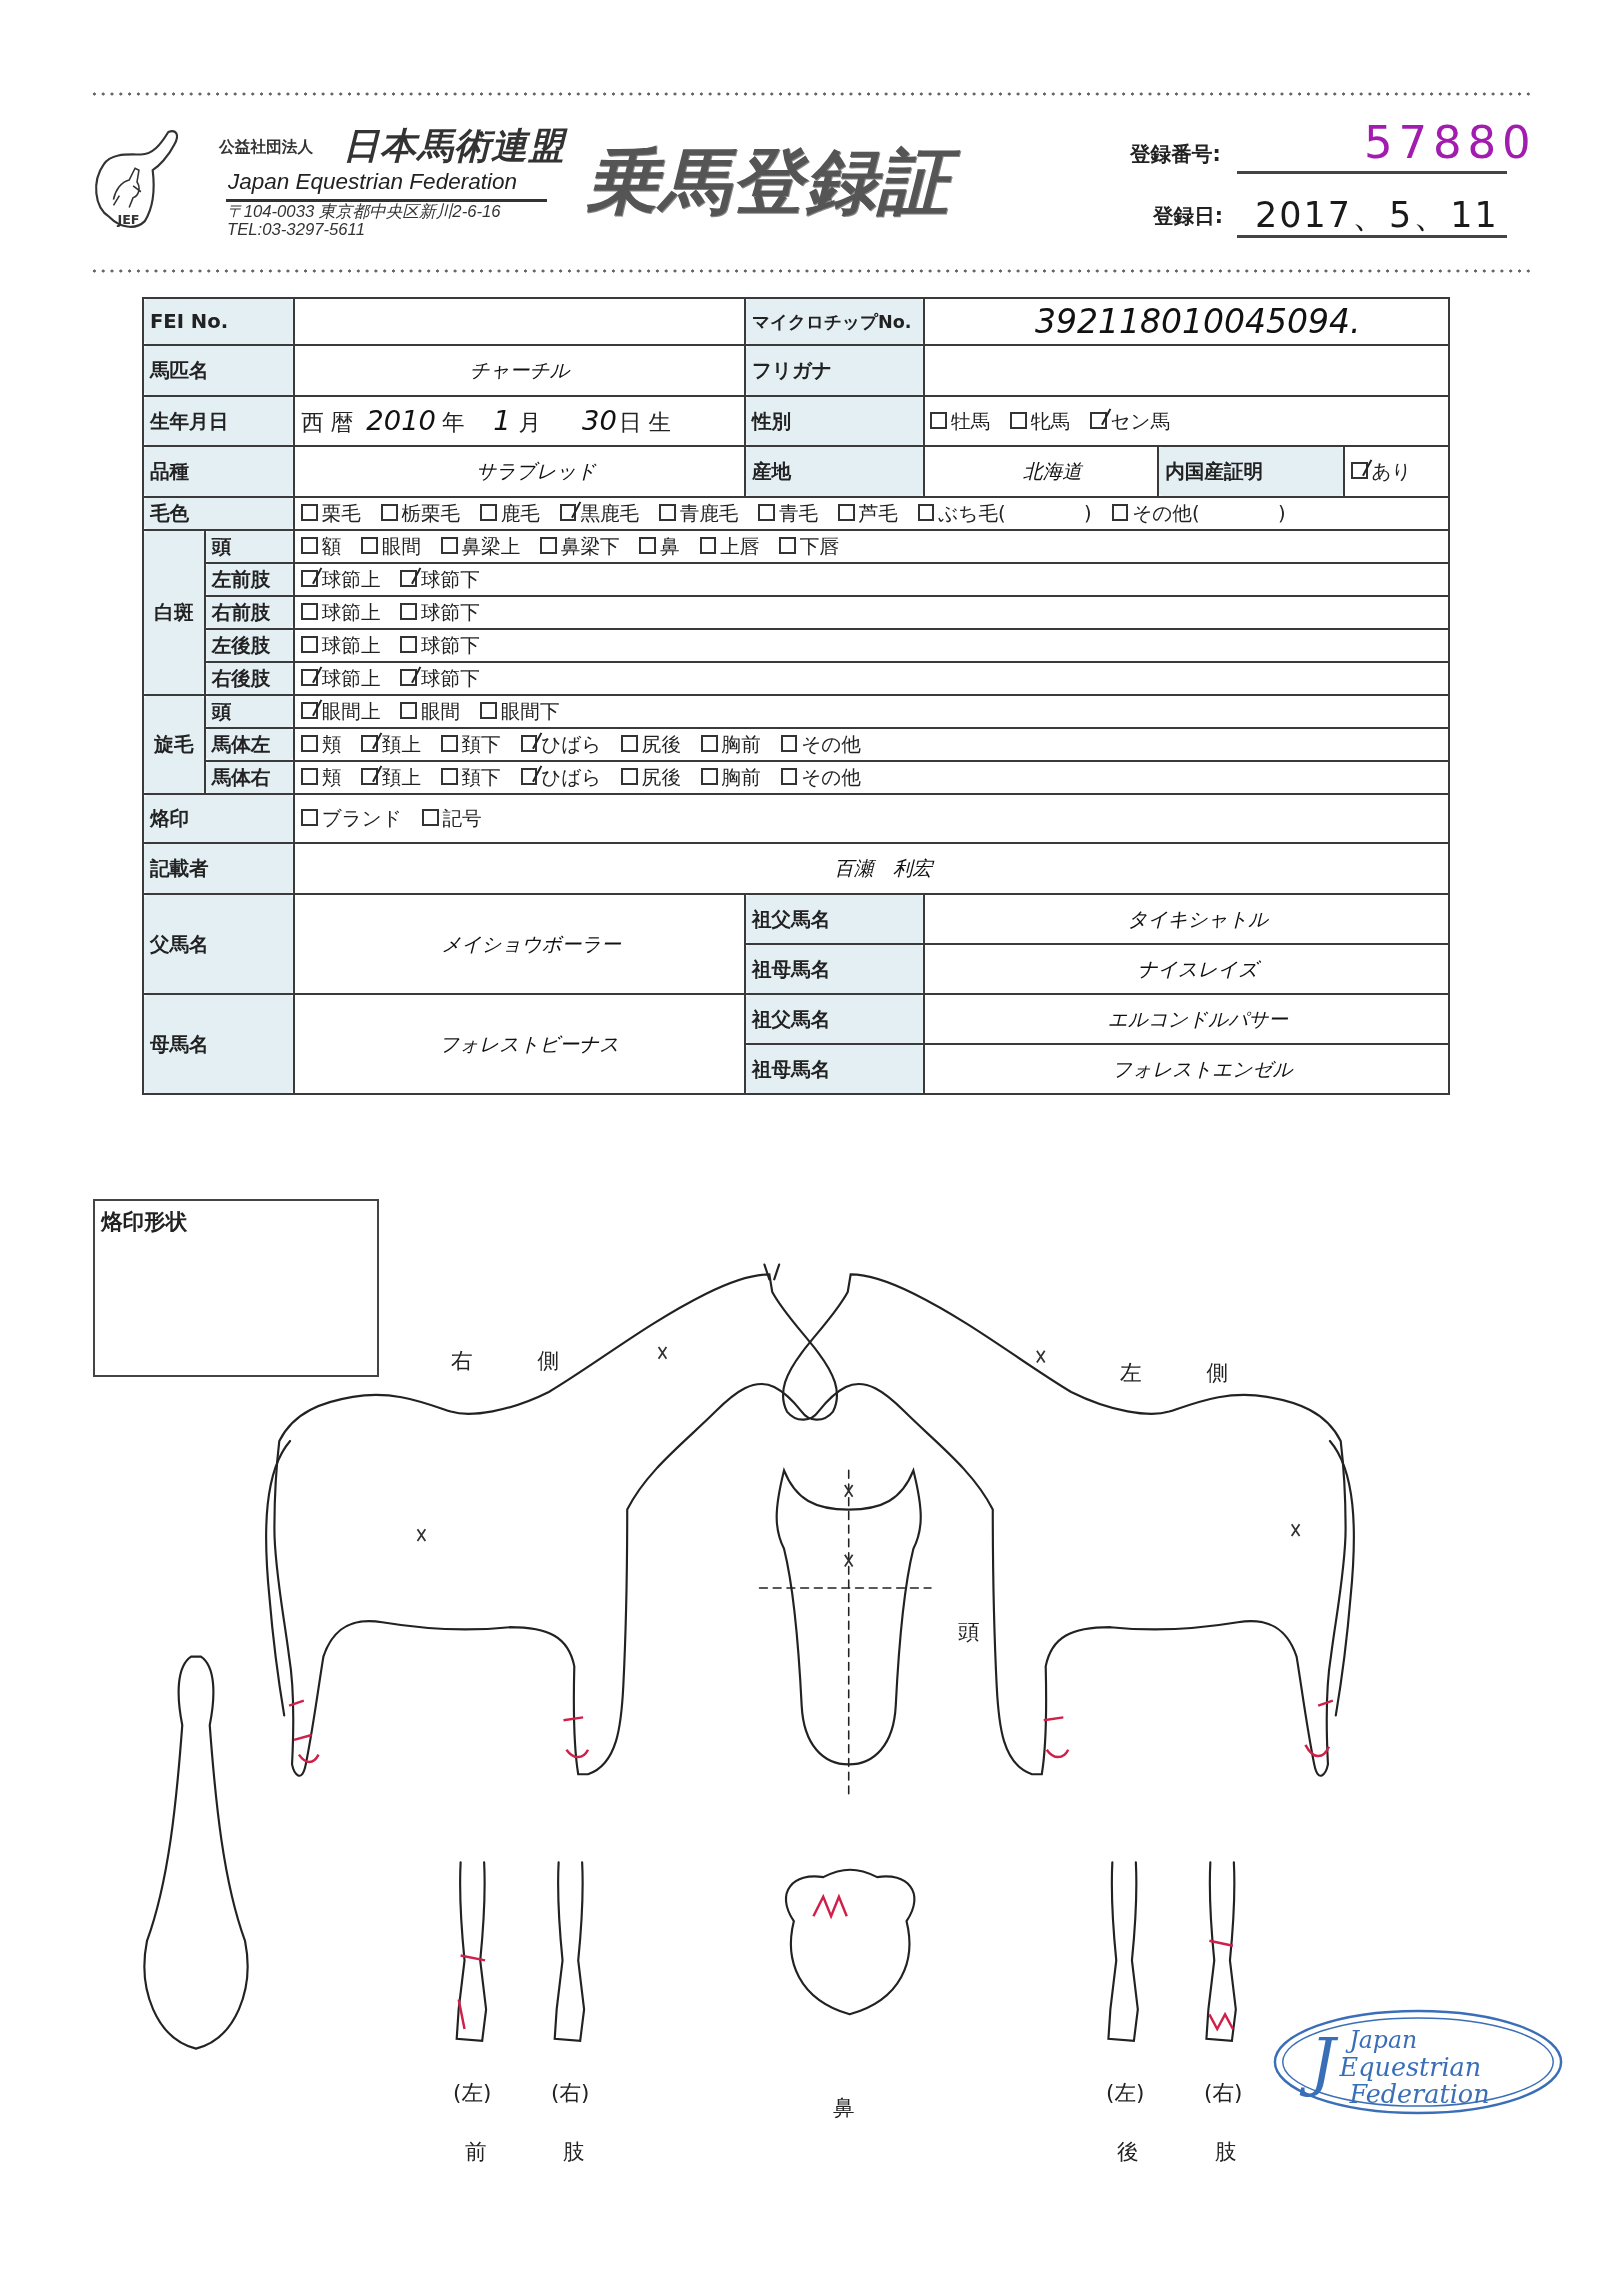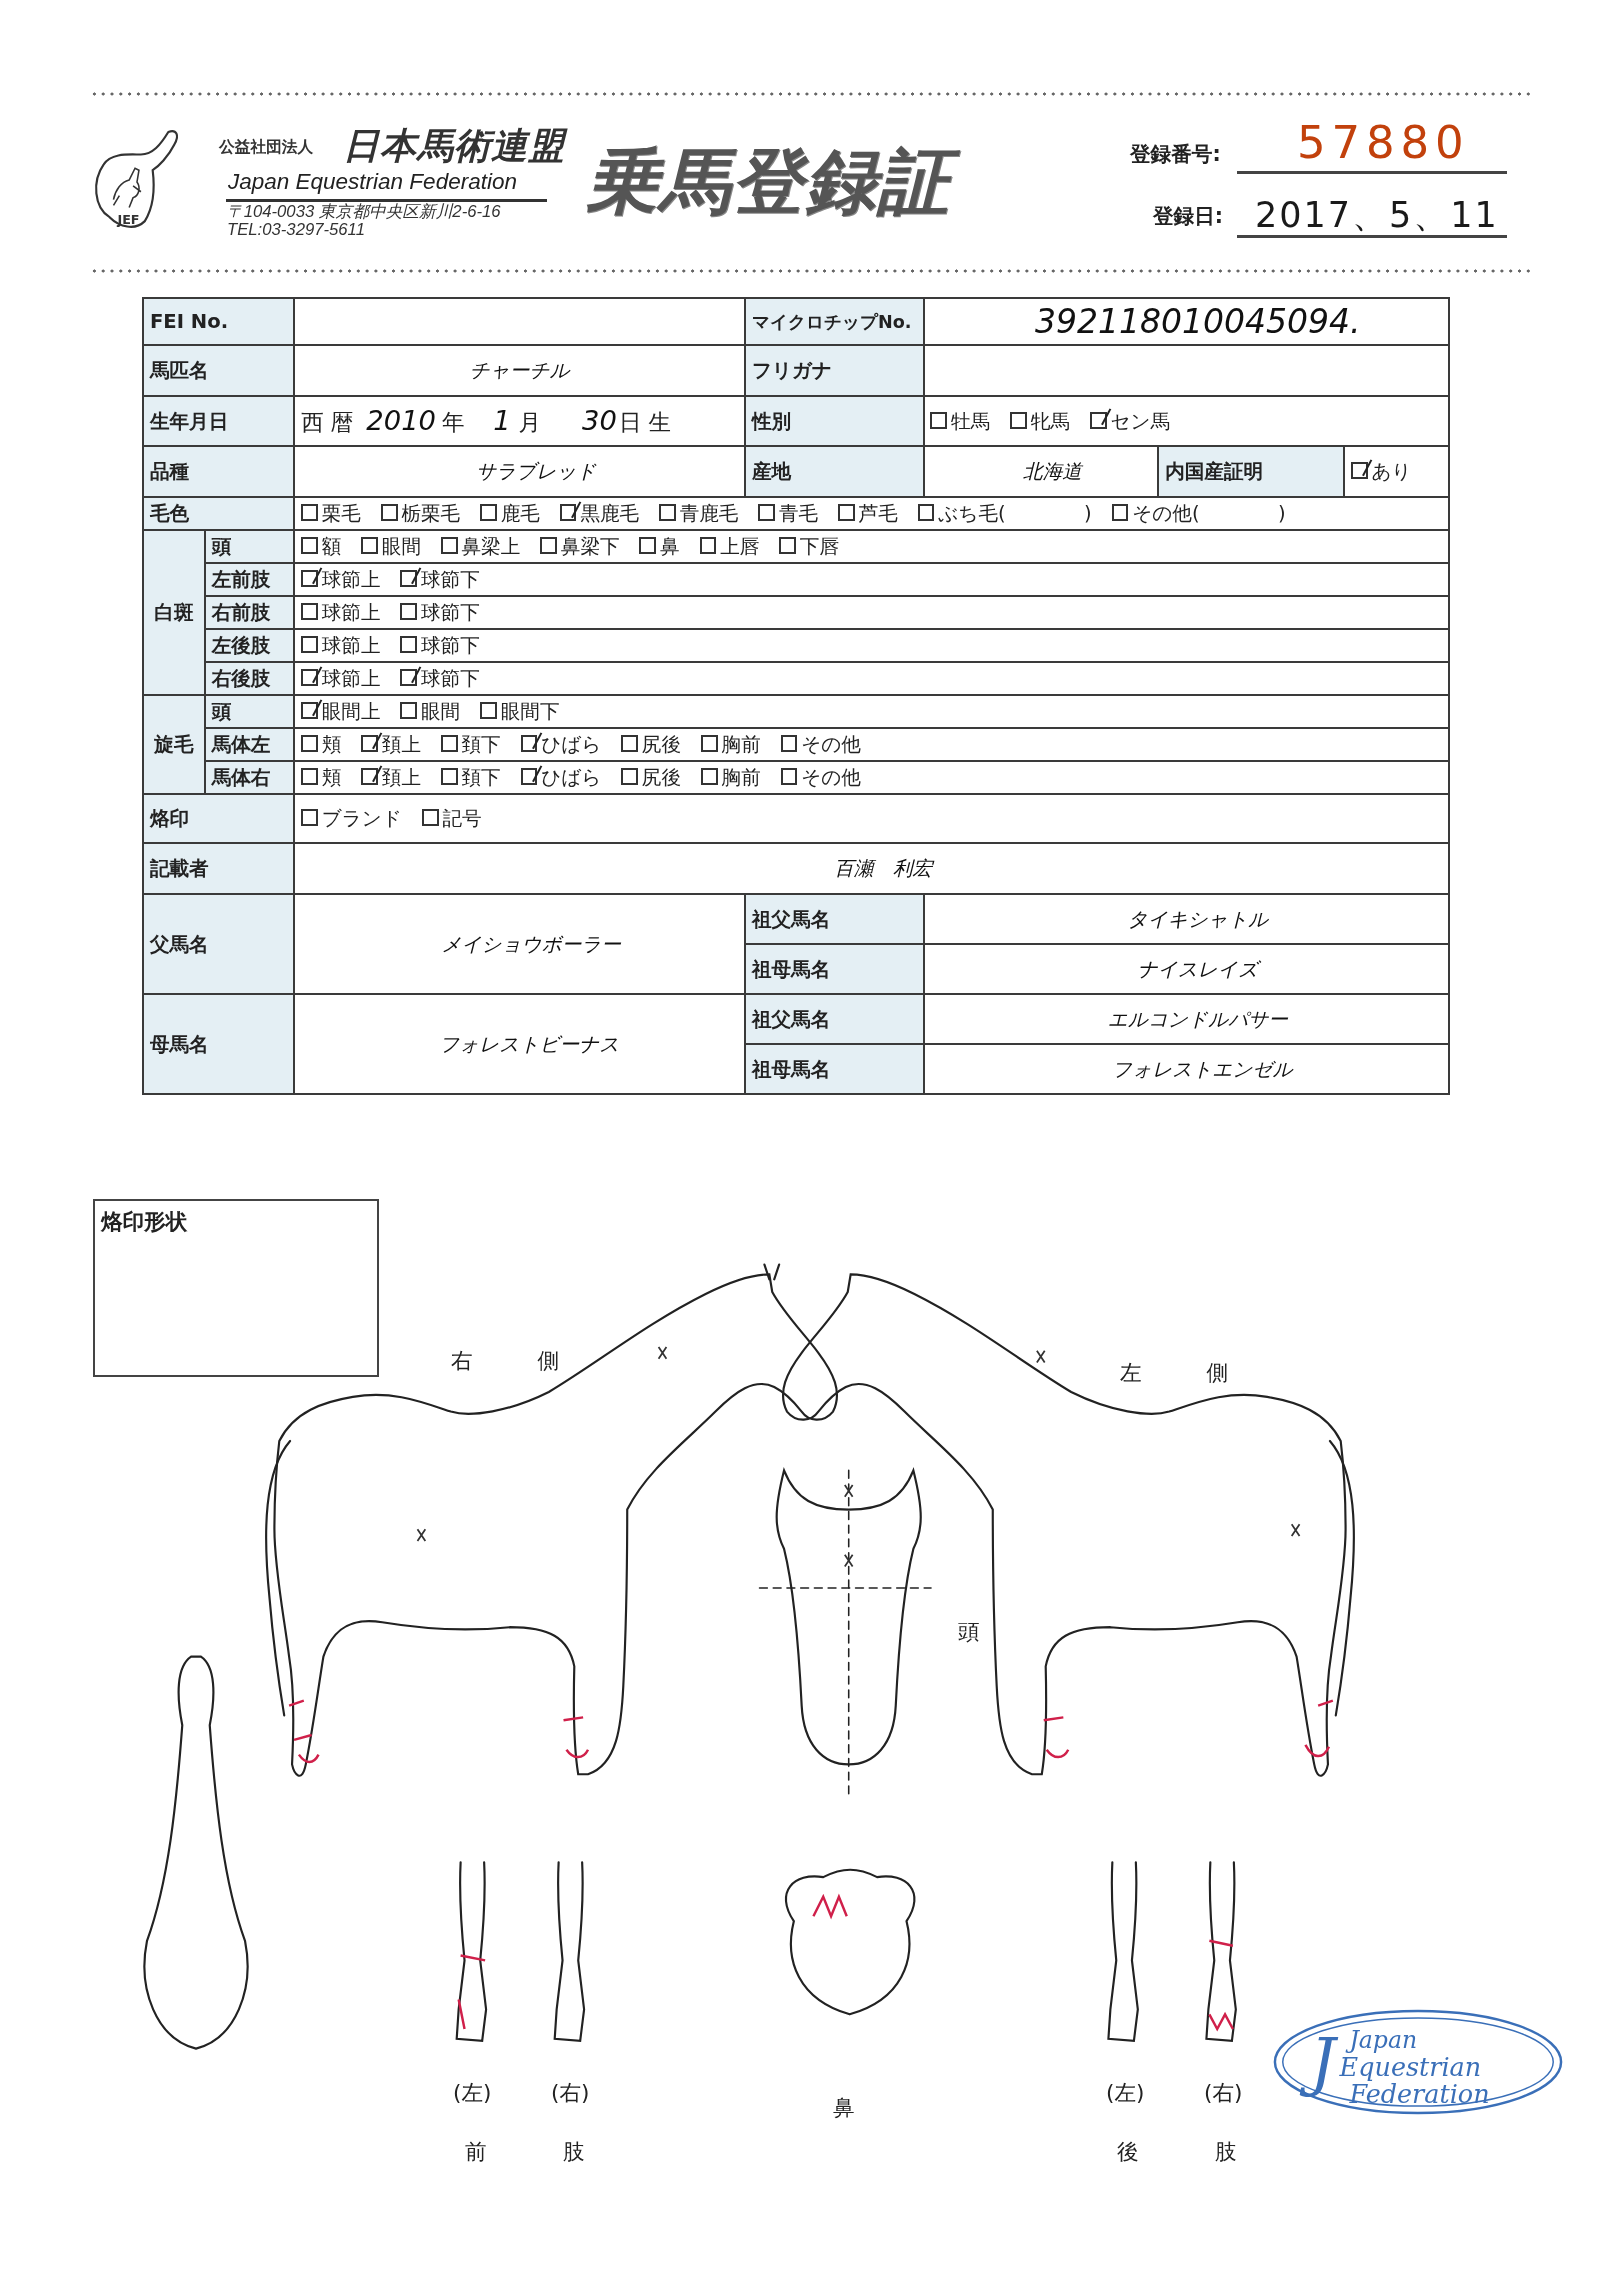--- a/index.html
+++ b/index.html
@@ -14,21 +14,21 @@
   .org-rule{position:absolute;left:226px;top:199px;width:321px;height:2.9px;background:#333;}
   .org-addr{position:absolute;left:227px;top:203px;font-size:16.7px;font-style:italic;line-height:17.6px;color:#333;font-family:"Liberation Sans",sans-serif;}
   .doc-title{position:absolute;left:586px;top:135px;font-size:71px;font-weight:bold;font-style:italic;color:#555;letter-spacing:2px;text-shadow:1px 1px 0 #888;}
   .meta-label{position:absolute;font-size:20.6px;font-weight:bold;color:#222;}
   .meta-value{position:absolute;color:#333;}
   .meta-rule{position:absolute;height:2.9px;background:#444;width:270px;left:1237px;}
   .hand{font-family:"DejaVu Sans",sans-serif;color:#1a1a1a;font-weight:normal;}
 
   table.form{position:absolute;left:142px;top:297px;border-collapse:collapse;width:1308px;}
   table.form td{border:2px solid #3a3a3a;padding:0 5.9px;font-size:19.6px;height:31px;}
-  table.form td.lbl{background:#e4eff4;font-weight:bold;color:#222;}
+  table.form td.lbl{background:#e4eff4;font-weight:bold;color:#222;border-radius:7px;}
   .chk{display:inline-block;width:12.7px;height:12.7px;border:2px solid #333;vertical-align:-1px;margin-right:3.9px;position:relative;}
   .chk.on::after{content:"";position:absolute;left:2px;top:-8.8px;width:11.8px;height:17.6px;border-right:2px solid #222;transform:rotate(28deg);}
   .opt{margin-right:13.7px;white-space:nowrap;}
   .hw{font-size:27.4px;font-style:italic;color:#111;text-align:center;}
 
   .brand-box{position:absolute;left:93px;top:1199px;width:282px;height:174px;border:2.9px solid #444;}
   .brand-box span{position:absolute;left:5.9px;top:5.9px;font-size:21.6px;font-weight:bold;}
   .diagram-label{position:absolute;font-size:21.6px;color:#222;}
   .stamp{position:absolute;left:1271px;top:2007px;width:294px;height:110px;}
 </style>
@@ -47,21 +47,21 @@
 <div class="org-jp">日本馬術連盟</div>
 <div class="org-en">Japan Equestrian Federation</div>
 <div class="org-rule"></div>
 <div class="org-addr">
   <div>〒104-0033 東京都中央区新川2-6-16</div>
   <div>TEL:03-3297-5611</div>
 </div>
 <div class="doc-title">乗馬登録証</div>
 
 <div class="meta-label" style="left:1130px;top:140px">登録番号:</div>
-<div class="meta-value" style="left:1297px;top:116px;font-size:45px;letter-spacing:5.9px;color:#c2410c;">57880</div>
+<div class="meta-value" style="left:1364px;top:116px;font-size:45px;letter-spacing:5.9px;color:#a21caf;">57880</div>
 <div class="meta-rule" style="top:171px"></div>
 <div class="meta-label" style="left:1153px;top:202px">登録日:</div>
 <div class="meta-value hand" style="left:1255px;top:192px;font-size:35px;letter-spacing:2px;text-align:center;">2017、5、11</div>
 <div class="meta-rule" style="top:235px"></div>
 
 <table class="form">
   <colgroup>
     <col style="width:62px">
       <col style="width:90px">
       <col style="width:451px">

